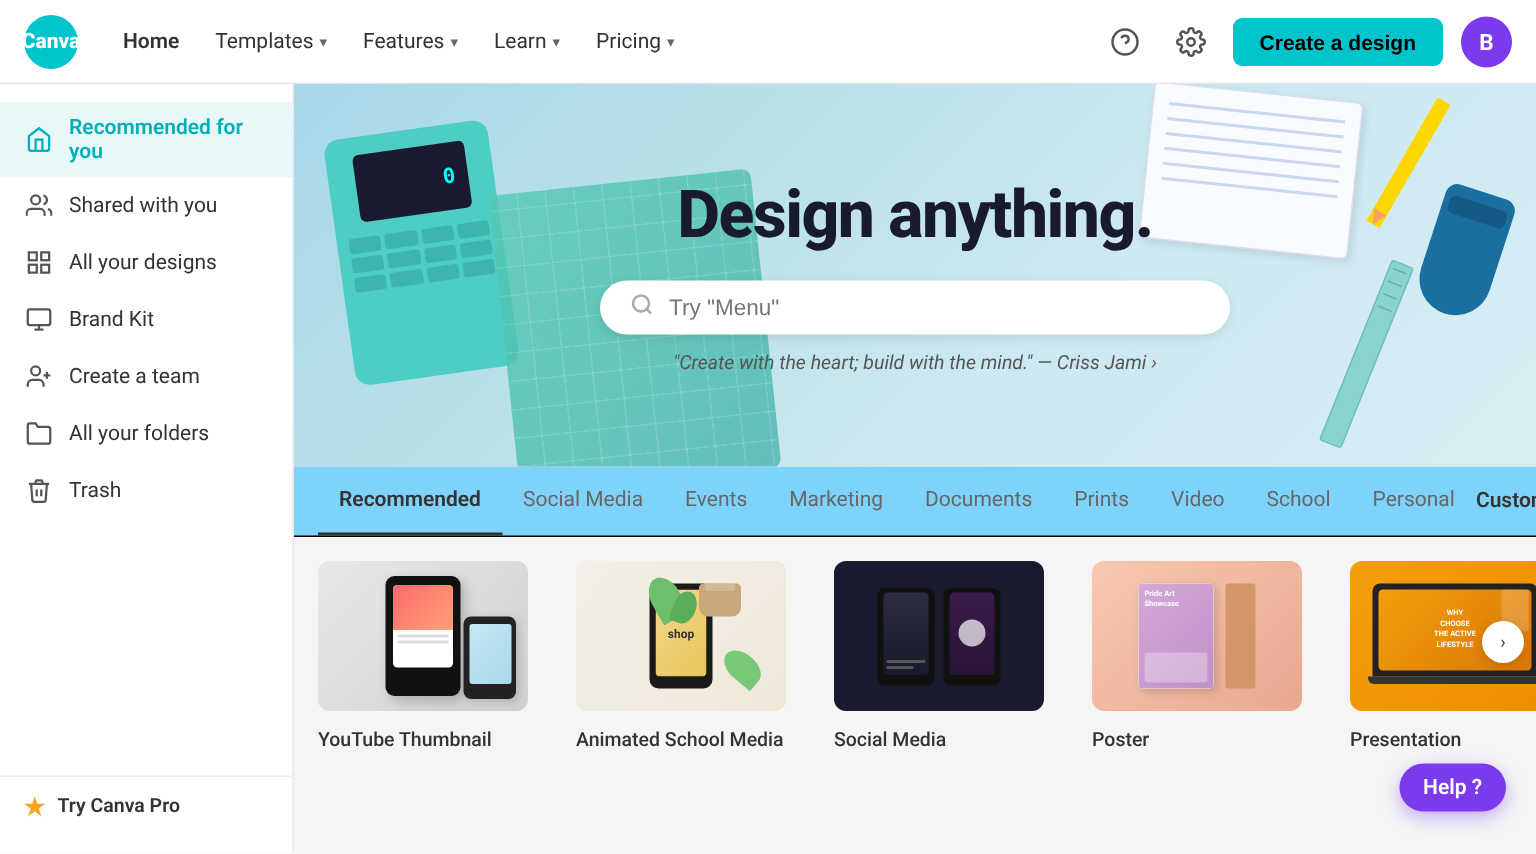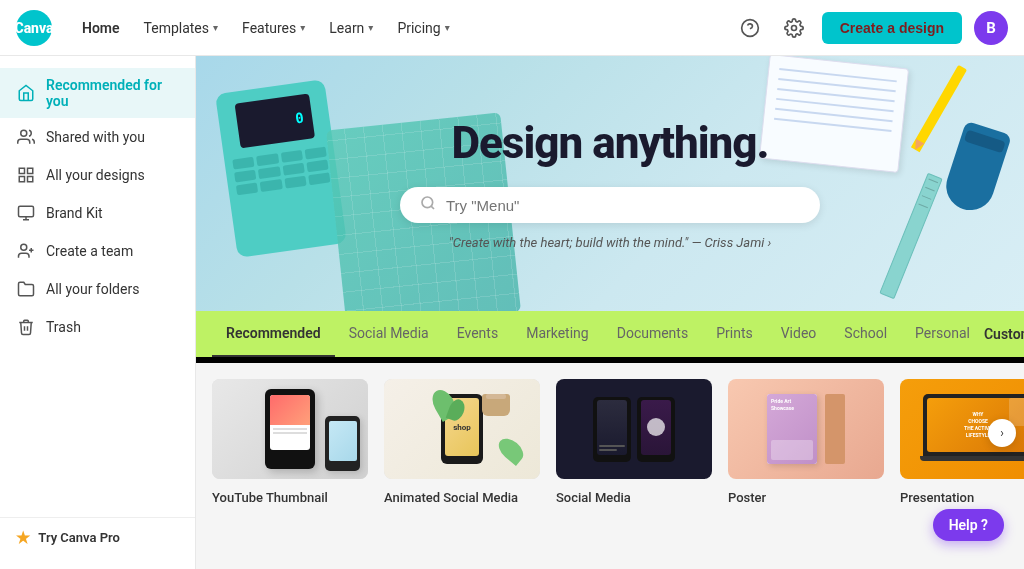--- a/index.html
+++ b/index.html
@@ -18,21 +18,21 @@
     .nav { display: flex; align-items: flex-start; gap: 4px; flex: 1; }
     .nav-item {
       padding: 6px 10px; font-size: 14px; font-weight: 400; color: #333;
       cursor: pointer; display: flex; align-items: center; gap: 4px; border-radius: 4px;
     }
     .nav-item.active { color: #333; font-weight: 600; }
     .nav-chevron { font-size: 10px; color: #666; }
     .header-actions { display: flex; align-items: center; gap: 12px; }
     .icon-btn { width: 32px; height: 32px; display: flex; align-items: center; justify-content: center; cursor: pointer; border-radius: 50%; color: #555; font-size: 18px; }
     .create-btn {
-      background: #00c4cc; color: #7f1d1d; border: none; padding: 8px 18px;
+      background: #00c4cc; color: #000000; border: none; padding: 8px 18px;
       border-radius: 6px; font-size: 14px; font-weight: 600; cursor: pointer; text-align: center;
     }
     .avatar {
       width: 34px; height: 34px; background: #7c3aed; border-radius: 50%;
       display: flex; align-items: center; justify-content: center; color: #fff;
       font-weight: 700; font-size: 15px; cursor: pointer;
     }
 
     
     .layout { display: flex; height: calc(569px - 56px); }
@@ -69,38 +69,38 @@
     .hero-title { font-size: 44px; font-weight: 800; color: #1a1a2e; margin-bottom: 18px; letter-spacing: -1px; }
     .search-bar {
       display: flex; align-items: center; background: #fff; border-radius: 30px;
       padding: 8px 20px; width: 420px; box-shadow: 0 2px 8px rgba(0,0,0,0.1);
     }
     .search-icon { color: #aaa; margin-right: 10px; font-size: 16px; }
     .search-input { border: none; outline: none; font-size: 15px; color: #aaa; flex: 1; background: transparent; }
     .hero-quote { color: #555; font-size: 13px; margin-top: 12px; font-style: italic; cursor: pointer; }
 
     
-    .tabs-section { background: #bef264; padding: 0 16px; border-bottom: 6px solid #000000; }
+    .tabs-section { background: #7dd3fc; padding: 0 16px; border-bottom: 1px solid #000000; }
     .tabs { display: flex; align-items: center; gap: 0; }
     .tab {
       padding: 14px 14px; font-size: 14px; color: #666; cursor: pointer; border-bottom: 2px solid transparent;
       white-space: nowrap;
     }
     .tab.active { color: #333; border-bottom-color: #333; font-weight: 600; }
     .custom-dim {
       margin-left: auto; padding: 14px 0; font-size: 14px; color: #333; font-weight: 600; cursor: pointer;
       white-space: nowrap;
     }
 
     
     .cards-section { padding: 16px 16px; background: #f5f5f5; }
     .cards { display: flex; gap: 12px; align-items: flex-start; position: relative; }
     .card { flex-shrink: 0; width: 160px; cursor: pointer; }
     .card-img {
-      width: 156px; height: 100px; border-radius: 8px; overflow: hidden; margin-bottom: 8px;
+      width: 140px; height: 100px; border-radius: 8px; overflow: hidden; margin-bottom: 8px;
       background: #ddd;
     }
     .card-label { font-size: 13px; color: #333; font-weight: 500; text-align: left; }
     .cards-nav-btn {
       position: absolute; right: -8px; top: 40px; width: 28px; height: 28px;
       background: #fff; border-radius: 50%; box-shadow: 0 2px 8px rgba(0,0,0,0.15);
       display: flex; align-items: center; justify-content: center; cursor: pointer; font-size: 12px; color: #333;
     }
 
     
@@ -366,21 +366,21 @@
               </div>
               <div style="position:absolute;right:20px;bottom:15px;">
                 <div style="width:18px;height:28px;background:#78c878;border-radius:50% 50% 50% 0;transform:rotate(-50deg);"></div>
               </div>
 
               <div style="position:absolute;right:30px;top:15px;width:28px;height:22px;background:#c8a87a;border-radius:3px 3px 6px 6px;">
                 <div style="width:20px;height:5px;background:#d4b896;margin:0 auto;border-radius:2px;"></div>
               </div>
             </div>
           </div>
-          <span class="card-label">Animated Social Media</span>
+          <span class="card-label">Animated School Media</span>
         </div>
 
         <div class="card">
           <div class="card-img">
             <div style="width:100%;height:100%;background:#1a1a2e;display:flex;align-items:center;justify-content:center;gap:6px;">
               <div style="width:38px;height:65px;background:#111;border-radius:5px;display:flex;flex-direction:column;align-items:center;padding:3px;">
                 <div style="width:30px;height:55px;background:linear-gradient(180deg,#2c2c3e,#1a1a2e);border-radius:3px;overflow:hidden;display:flex;flex-direction:column;justify-content:flex-end;padding:2px;">
                   <div style="height:2px;background:#555;margin-bottom:2px;border-radius:1px;"></div>
                   <div style="height:2px;background:#555;margin-bottom:2px;border-radius:1px;width:70%;"></div>
                 </div>

